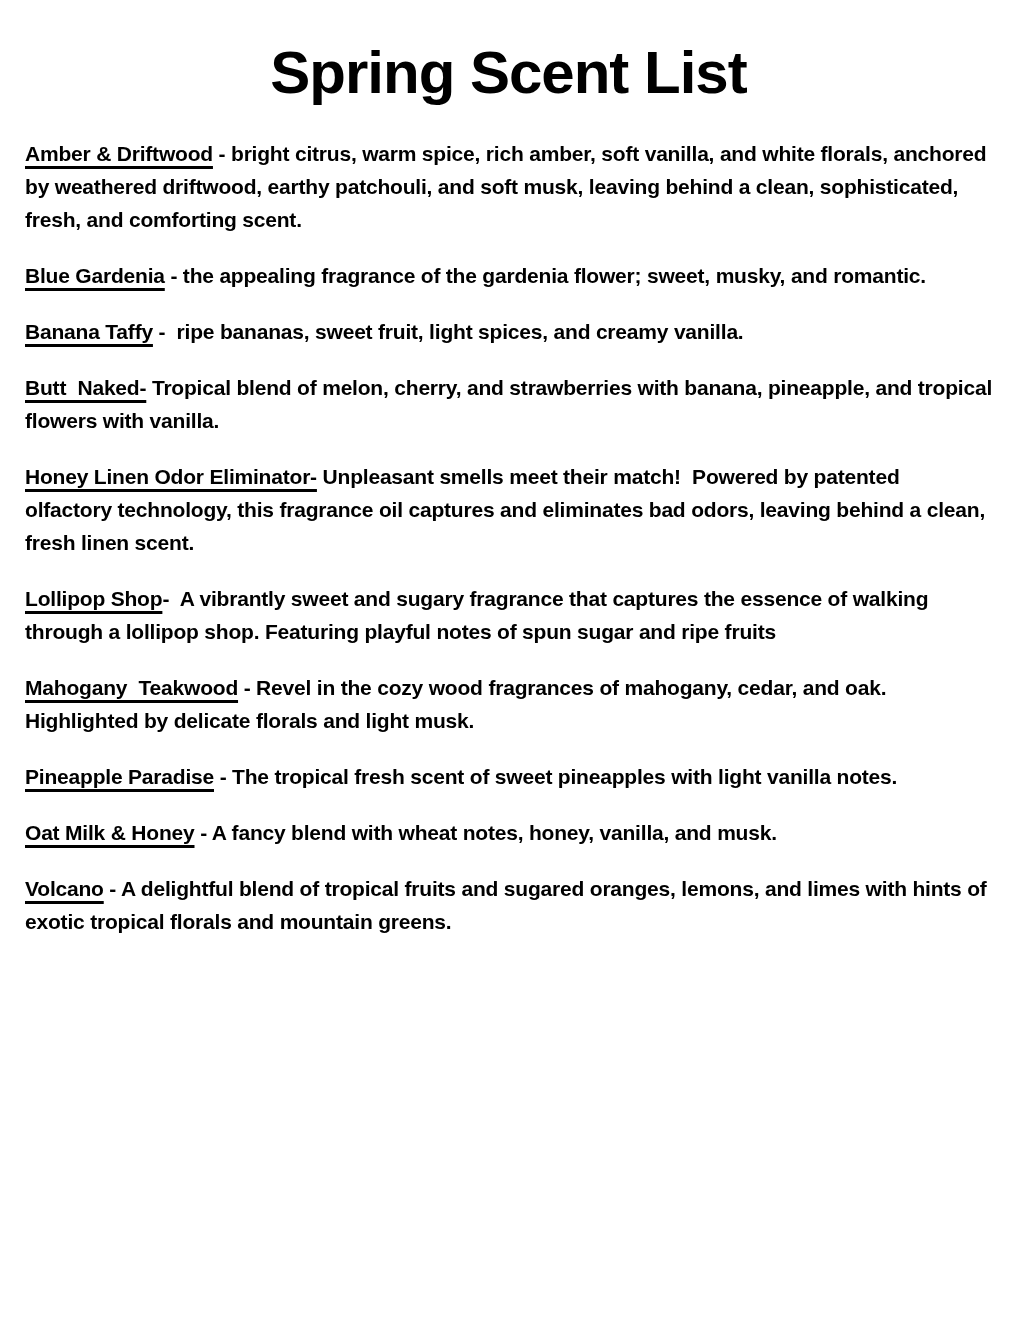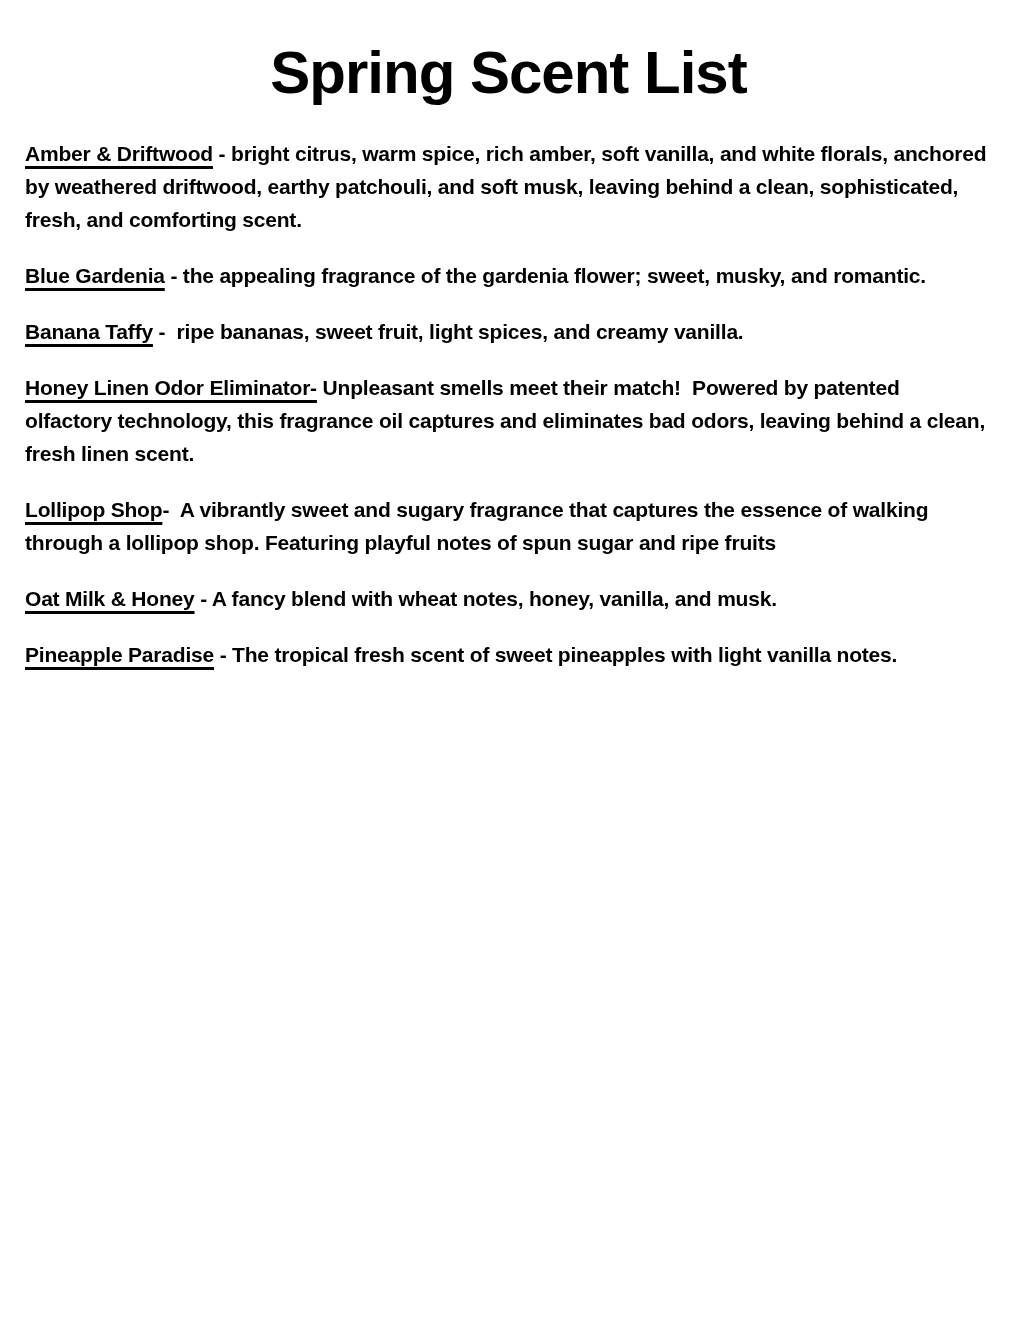--- a/index.html
+++ b/index.html
@@ -53,26 +53,29 @@
 <div class="page">
 
   <h1 class="doc-title">Spring Scent List</h1>
 
   <p class="scent"><span class="scent-name">Amber &amp; Driftwood</span><span class="scent-desc"> - bright citrus, warm spice, rich amber, soft vanilla, and white florals, anchored by weathered driftwood, earthy patchouli, and soft musk, leaving behind a clean, sophisticated, fresh, and comforting scent.</span></p>
 
   <p class="scent"><span class="scent-name">Blue Gardenia</span><span class="scent-desc"> - the appealing fragrance of the gardenia flower; sweet, musky, and romantic.</span></p>
 
   <p class="scent"><span class="scent-name">Banana Taffy</span><span class="scent-desc"> -  ripe bananas, sweet fruit, light spices, and creamy vanilla.</span></p>
 
+  <p class="scent"><span class="scent-name">Butt  Naked-</span><span class="scent-desc"> Tropical blend of melon, cherry, and strawberries with banana, pineapple, and tropical flowers with vanilla.</span></p>
 
   <p class="scent"><span class="scent-name">Honey Linen Odor Eliminator-</span><span class="scent-desc"> Unpleasant smells meet their match!  Powered by patented olfactory technology, this fragrance oil captures and eliminates bad odors, leaving behind a clean, fresh linen scent.</span></p>
 
 
   <p class="scent sp-extra"><span class="scent-name">Lollipop Shop</span><span class="scent-desc">-  A vibrantly sweet and sugary fragrance that captures the essence of walking through a lollipop shop. Featuring playful notes of spun sugar and ripe fruits</span></p>
 
+  <p class="scent"><span class="scent-name">Mahogany  Teakwood</span><span class="scent-desc"> - Revel in the cozy wood fragrances of mahogany, cedar, and oak. Highlighted by delicate florals and light musk.</span></p>
+
+  <p class="scent"><span class="scent-name">Pineapple Paradise</span><span class="scent-desc"> - The tropical fresh scent of sweet pineapples with light vanilla notes.</span></p>
 
   <p class="scent"><span class="scent-name">Oat Milk &amp; Honey</span><span class="scent-desc"> - A fancy blend with wheat notes, honey, vanilla, and musk.</span></p>
 
-  <p class="scent"><span class="scent-name">Pineapple Paradise</span><span class="scent-desc"> - The tropical fresh scent of sweet pineapples with light vanilla notes.</span></p>
 
-
+  <p class="scent"><span class="scent-name">Volcano</span><span class="scent-desc"> - A delightful blend of tropical fruits and sugared oranges, lemons, and limes with hints of exotic tropical florals and mountain greens.</span></p>
 
 </div>
 
 </body></html>

